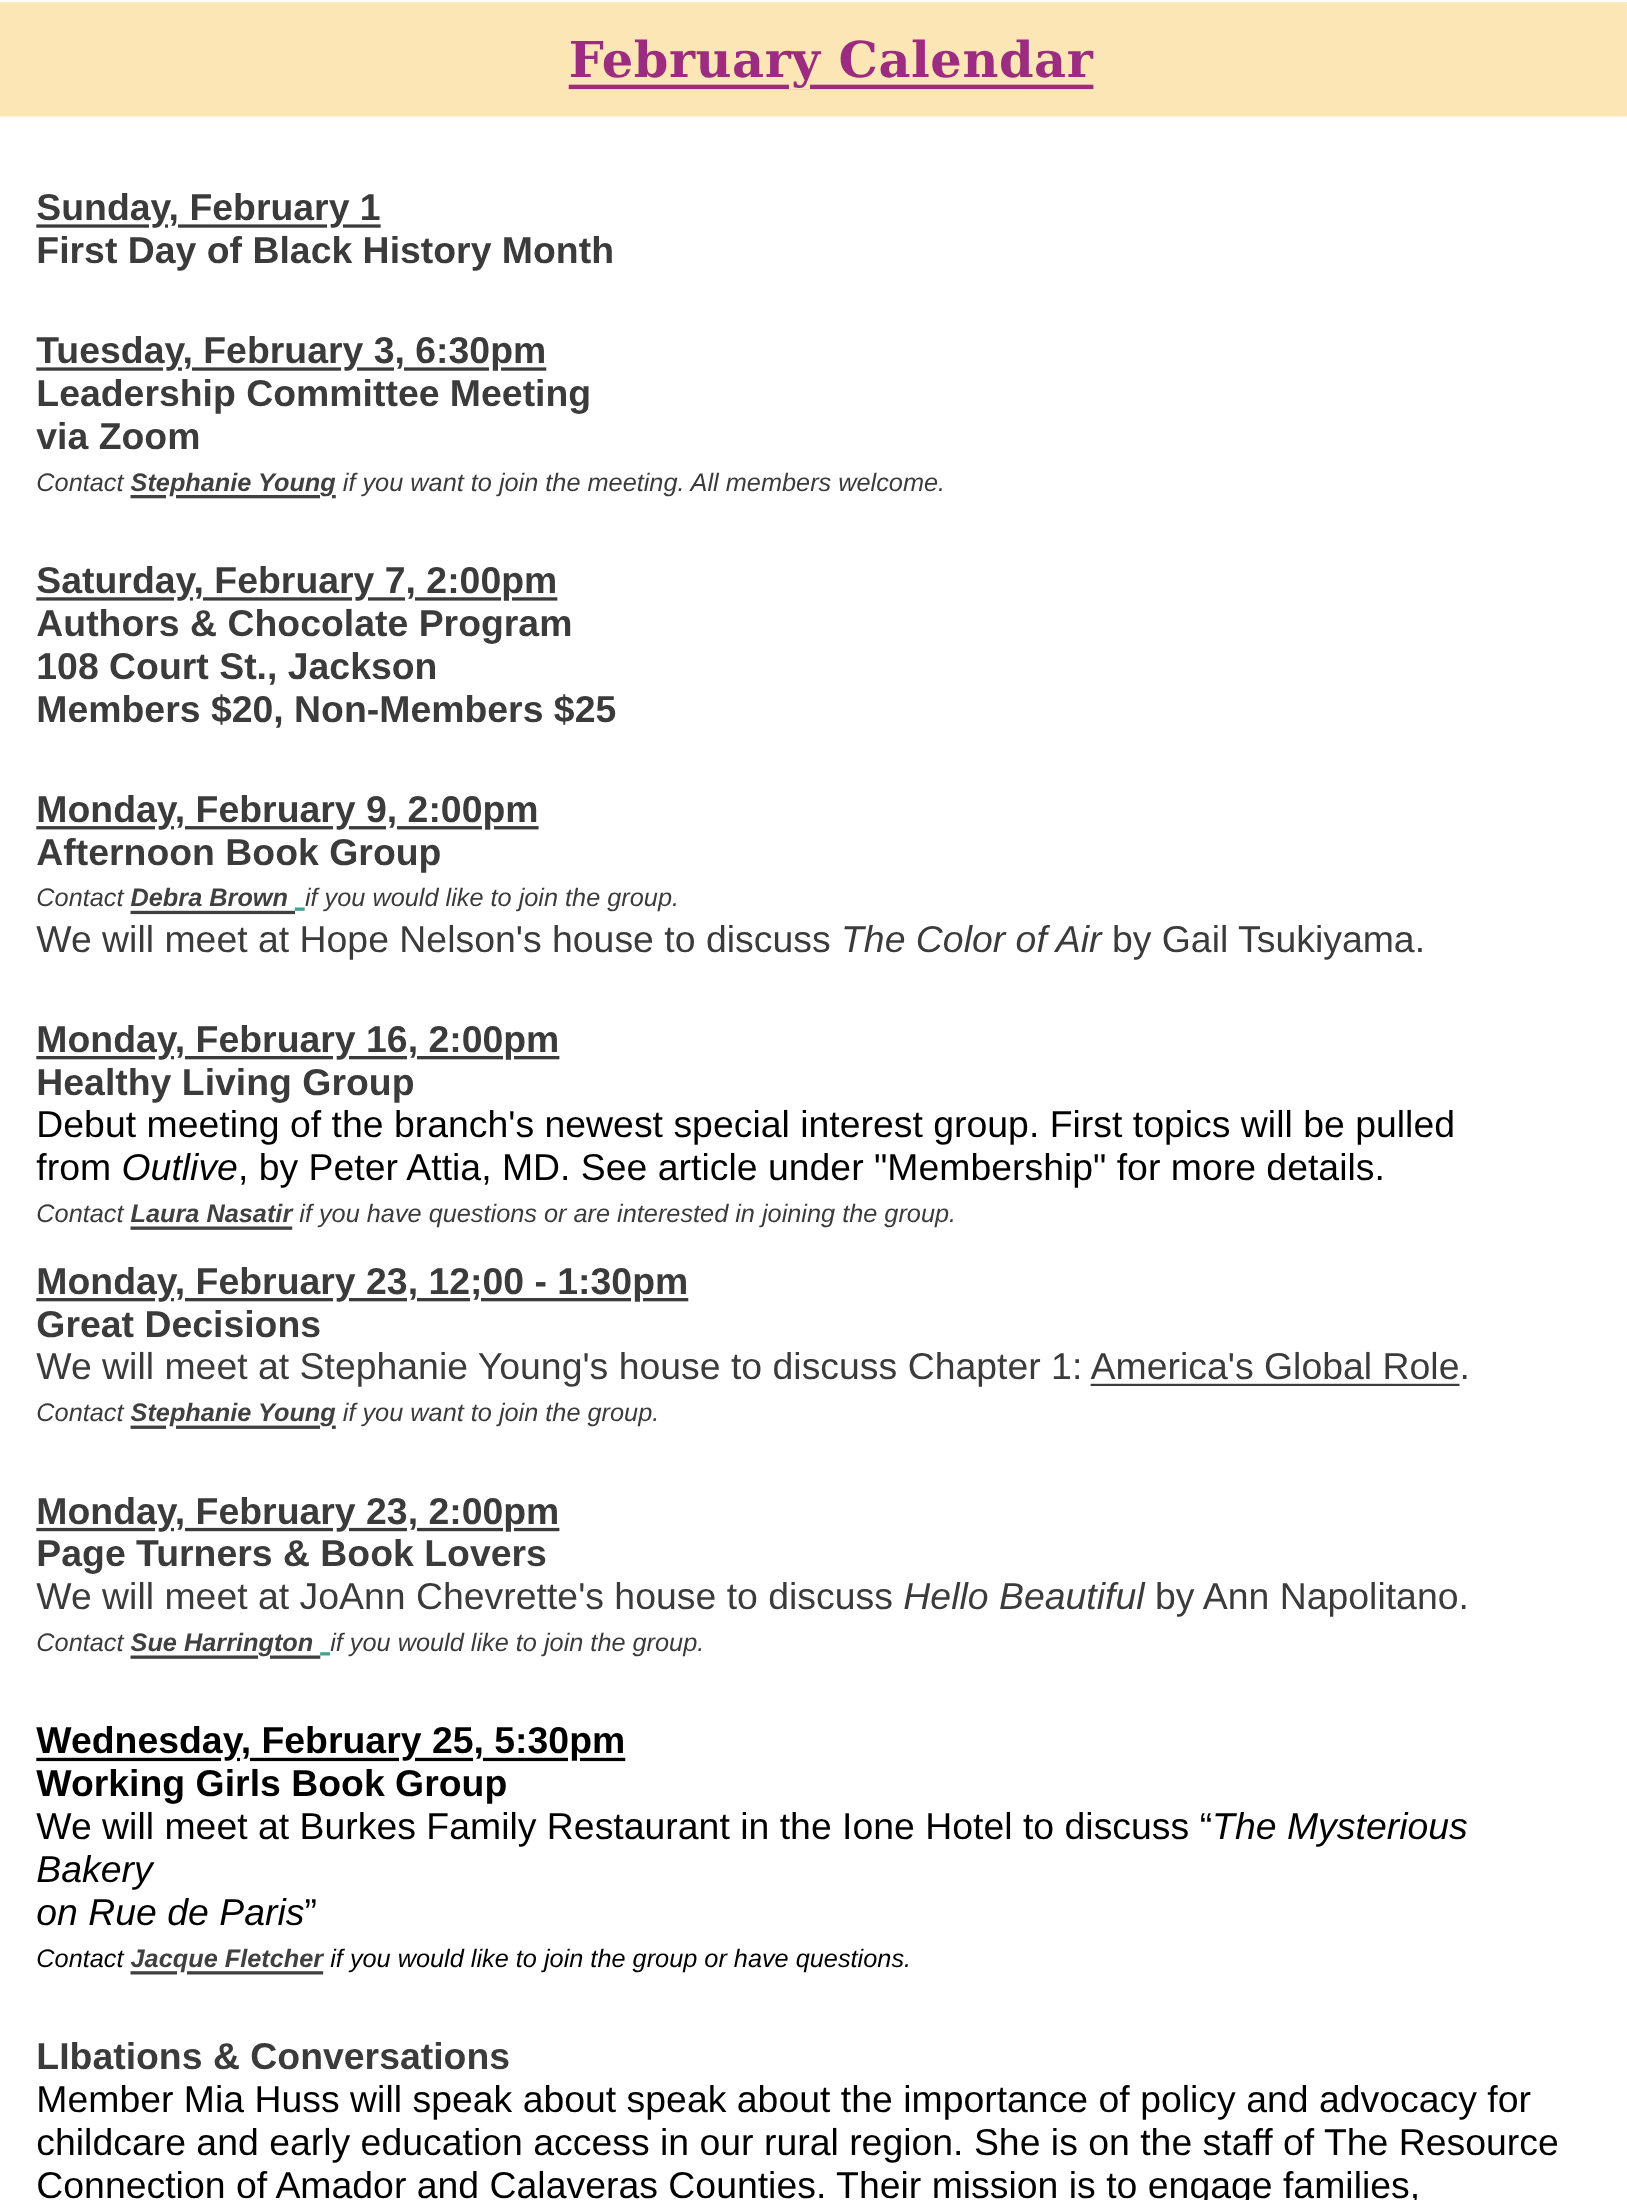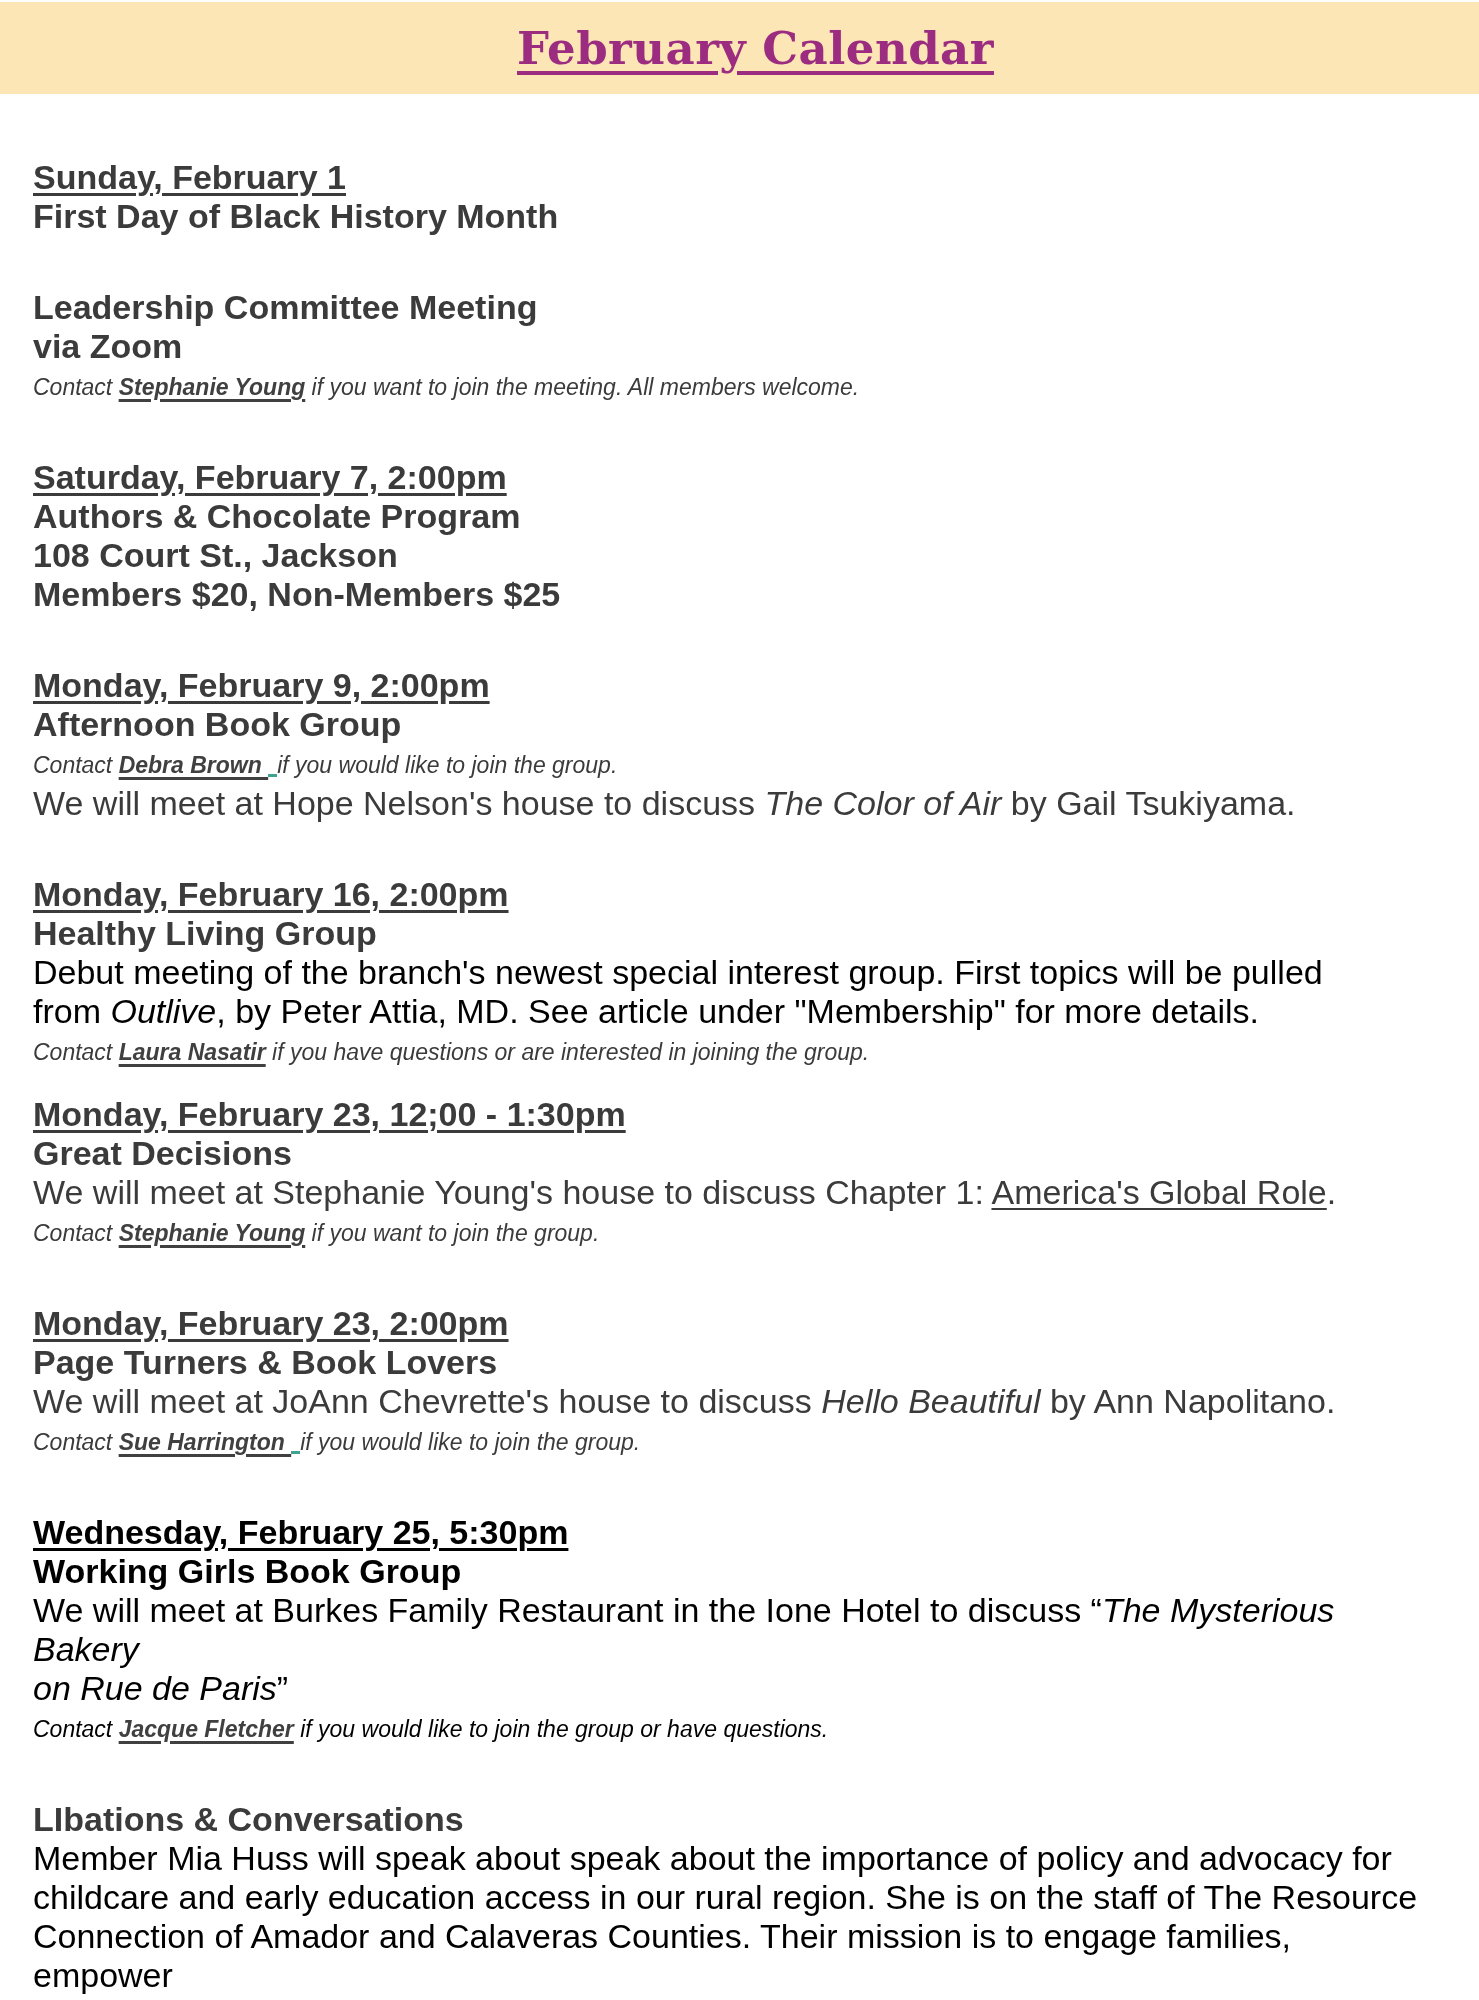--- a/index.html
+++ b/index.html
@@ -1,21 +1,21 @@
 <!DOCTYPE html>
 <html><head>
 <meta charset="utf-8">
 <style>
   html,body{margin:0;padding:0;}
   body{
     width:1479px;height:2000px;overflow:hidden;background:#ffffff;
     font-family:"Liberation Sans", sans-serif;color:#3b3b3b;
   }
   .banner{
-    margin-top:2px;height:92px;background:#fce6b6;
+    margin-top:2px;height:104px;background:#fce6b6;
     display:flex;align-items:center;justify-content:center;padding-left:32px;
   }
   .banner-title{
     font-family:"DejaVu Serif", serif;font-weight:bold;font-size:45px;
     color:#9c2c80;text-decoration:underline;text-decoration-thickness:4px;
     text-underline-offset:7px;letter-spacing:0.5px;
   }
   .content{padding:64px 40px 0 33px;max-width:1430px;}
   .event{margin-bottom:52px;}
   .event.tight{margin-bottom:24px;}
@@ -36,20 +36,21 @@
 <header class="banner">
   <span class="banner-title">February Calendar</span>
 </header>
 
 <main class="content">
     <section class="event">
       <div class="line heading gray">Sunday, February 1</div>
       <div class="line title gray"><span class="">First Day of Black History Month</span></div>
     </section>
     <section class="event">
+      <div class="line heading gray">Tuesday, February 3, 6:30pm</div>
       <div class="line title gray"><span class="">Leadership Committee Meeting</span></div>
       <div class="line title gray"><span class="">via Zoom</span></div>
       <div class="line contact gray"><span class="">Contact </span><a href="#" class="link i">Stephanie Young</a><span class=""> if you want to join the meeting. All members welcome.</span></div>
     </section>
     <section class="event">
       <div class="line heading gray">Saturday, February 7, 2:00pm</div>
       <div class="line title gray"><span class="">Authors &amp; Chocolate Program</span></div>
       <div class="line title gray"><span class="">108 Court St., Jackson</span></div>
       <div class="line title gray"><span class="">Members $20, Non-Members $25</span></div>
     </section>

